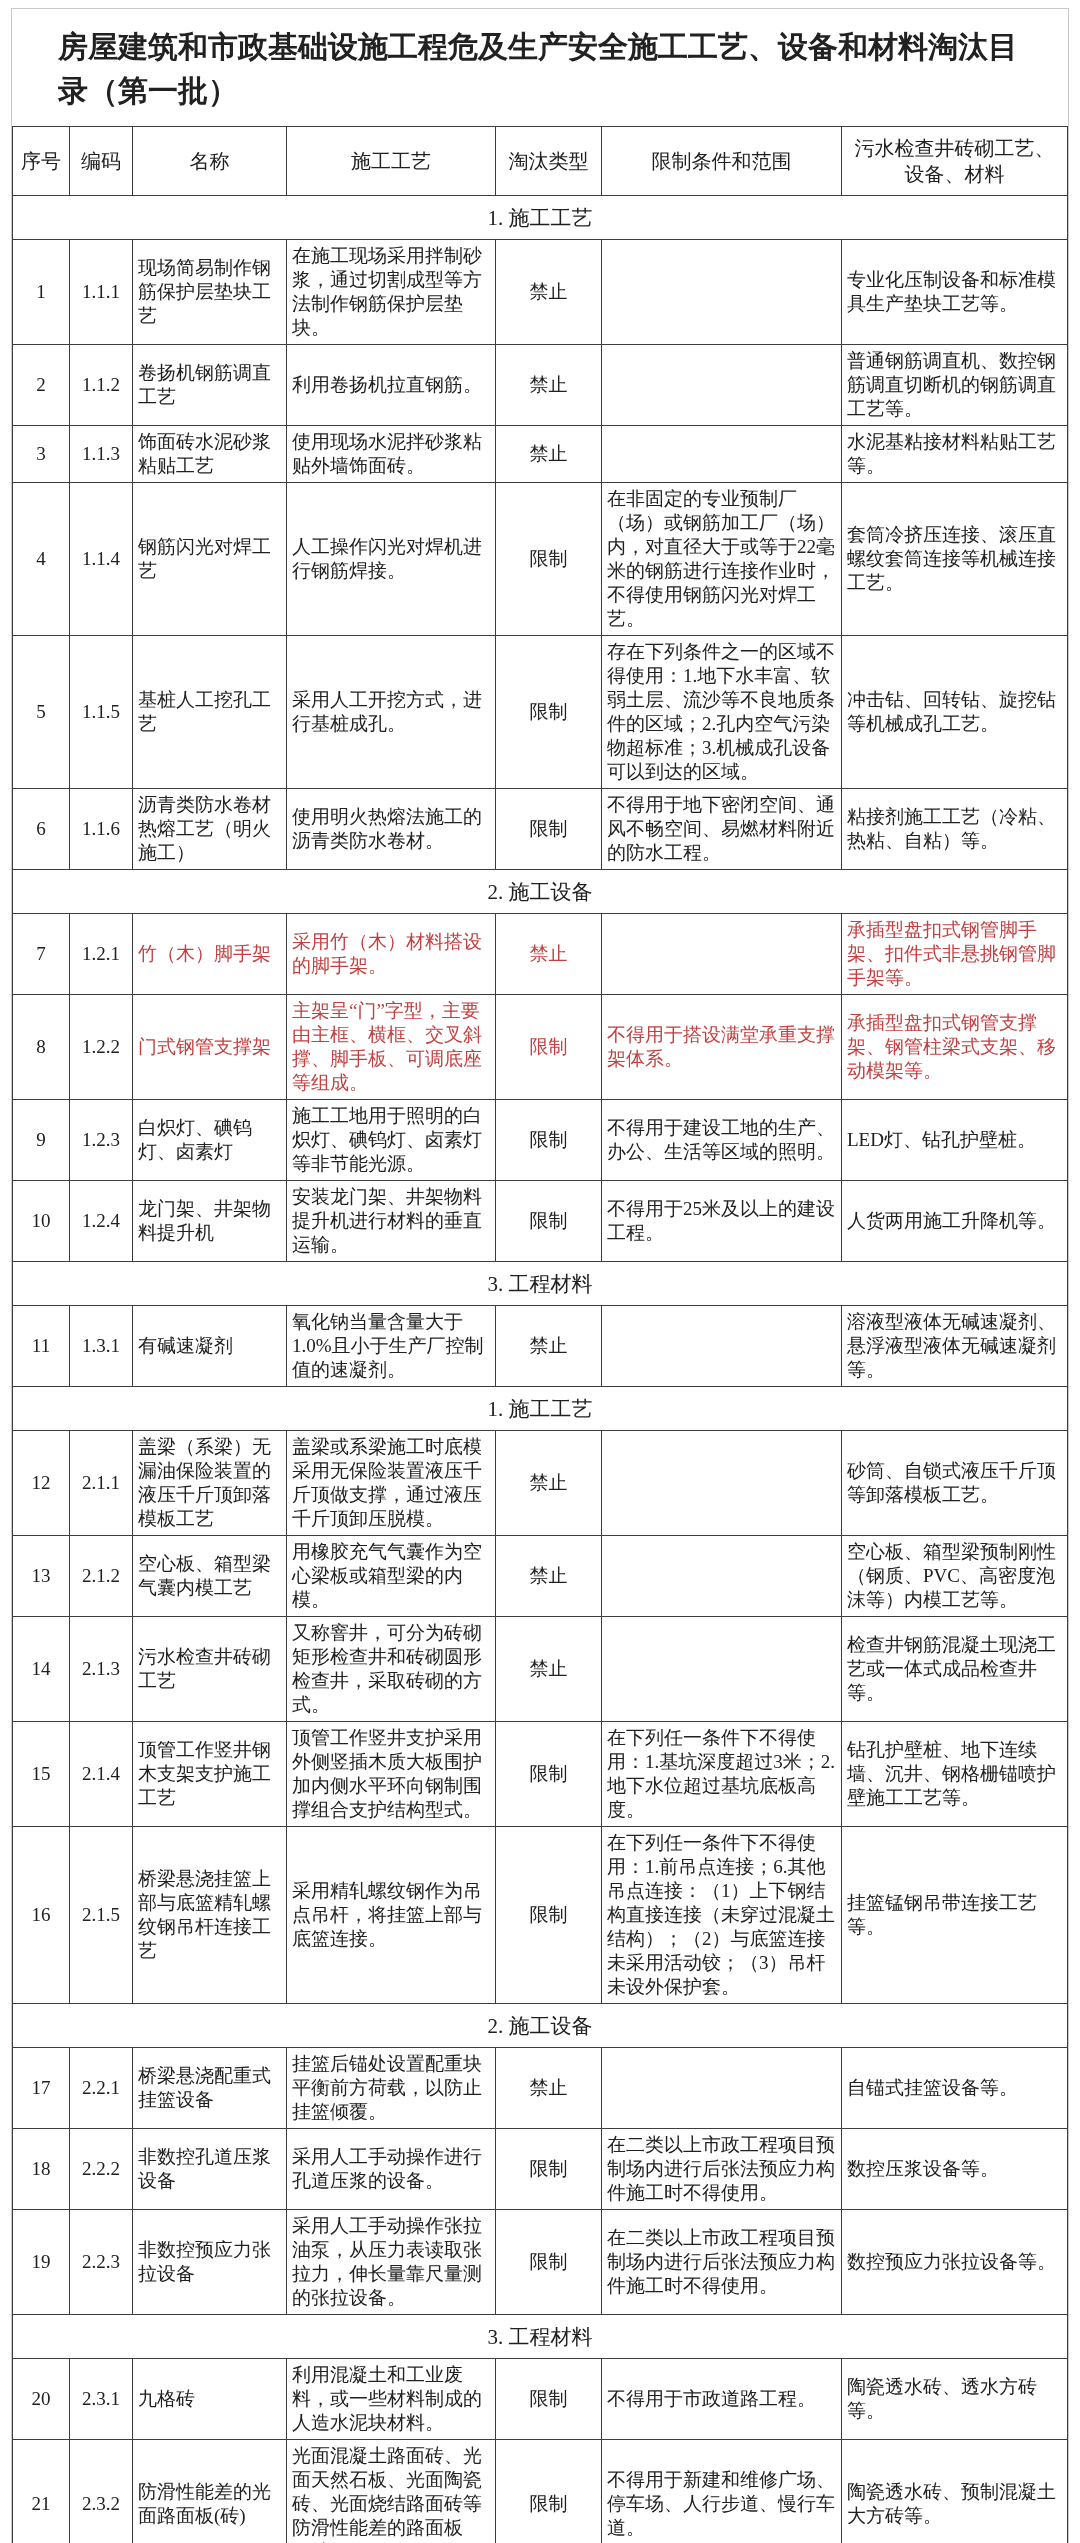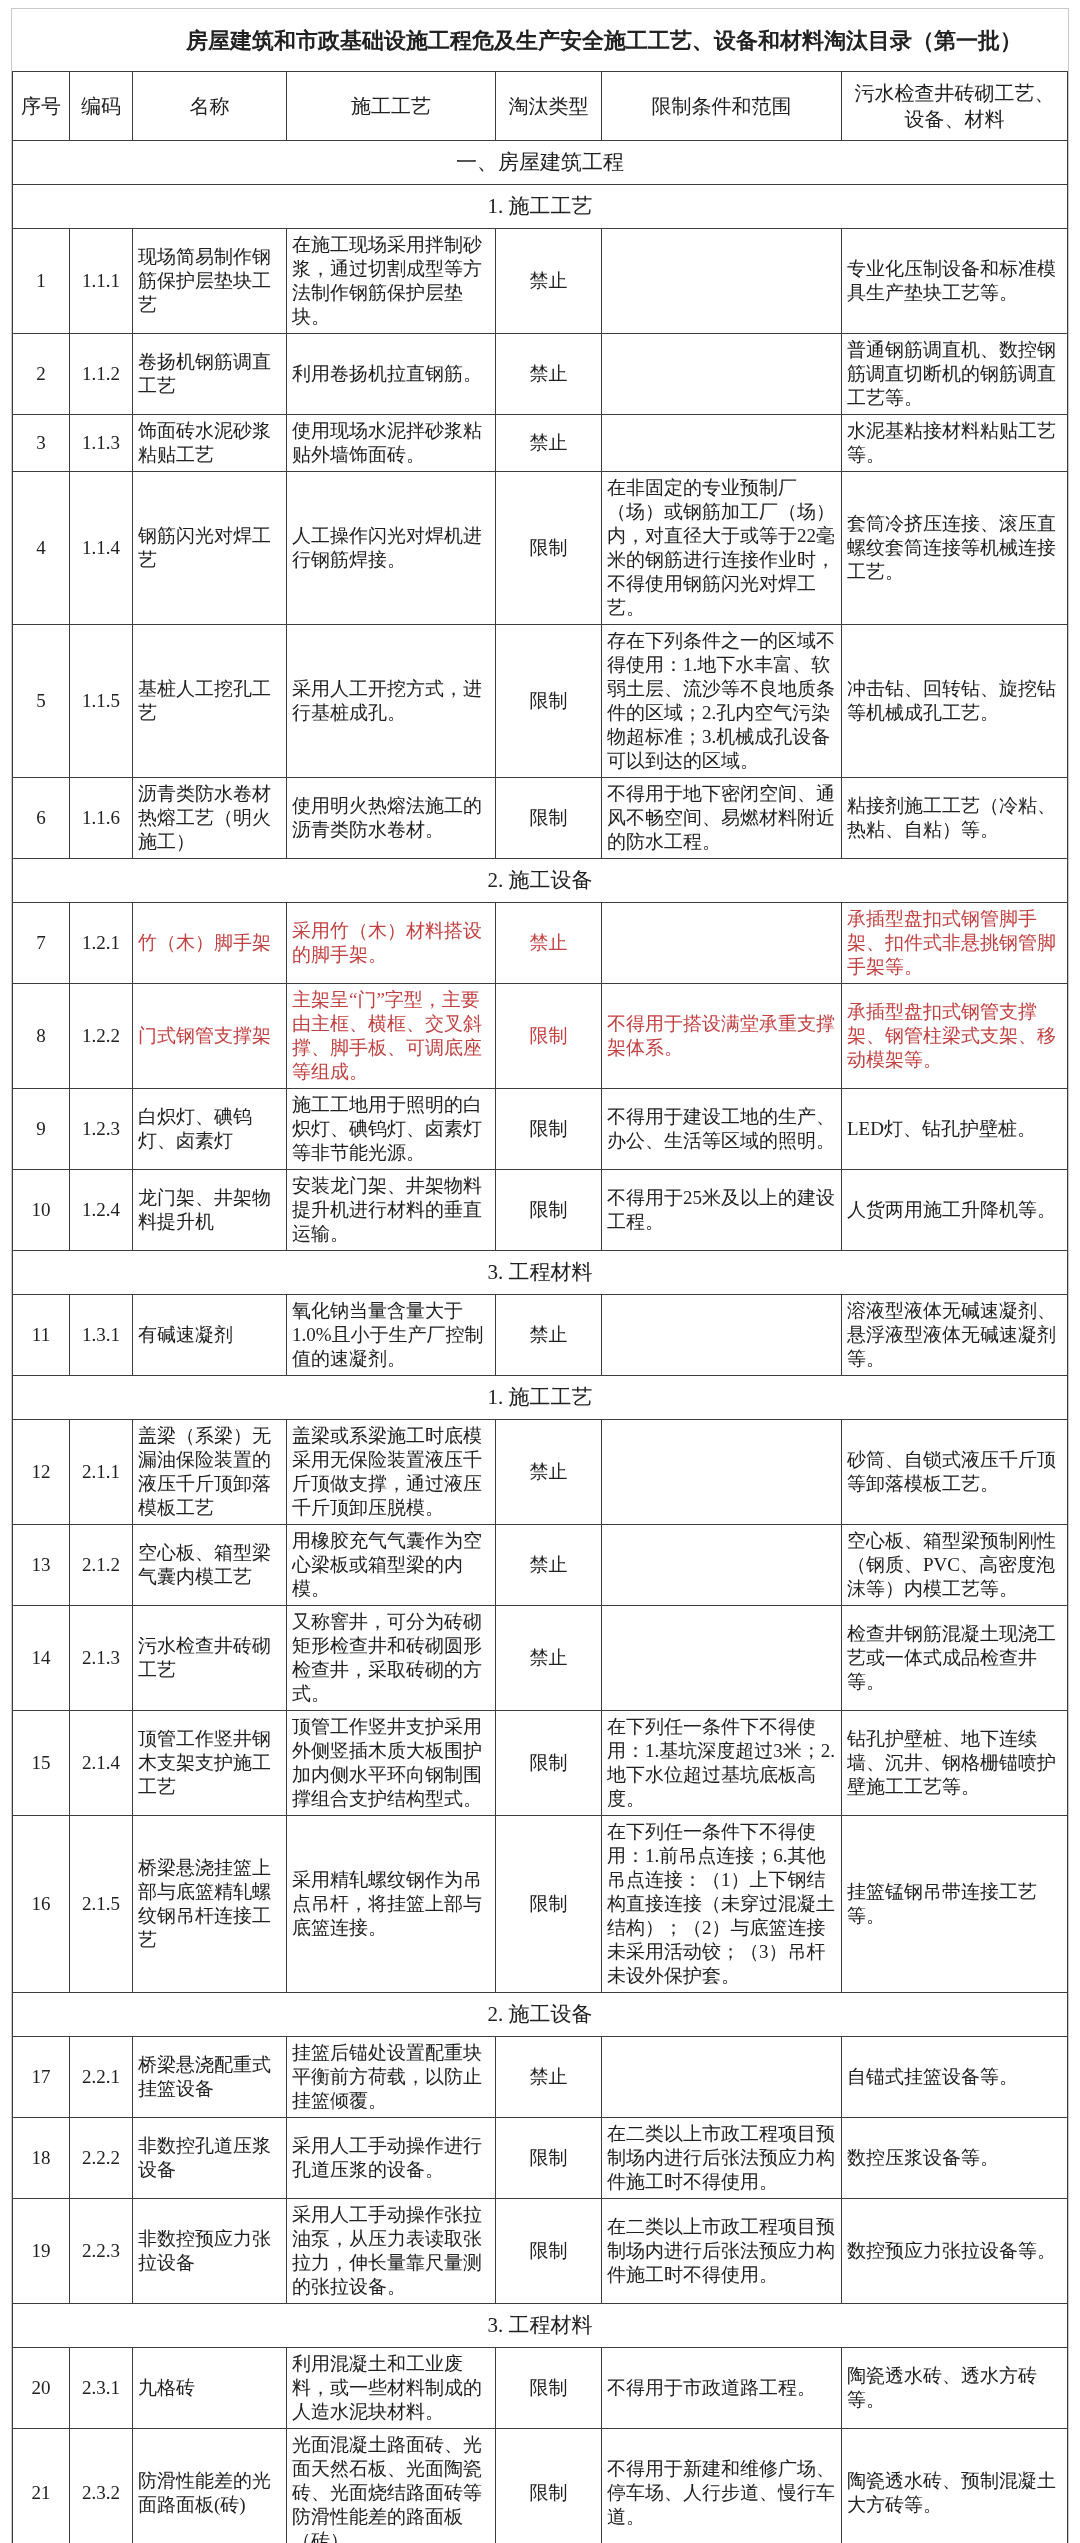--- a/index.html
+++ b/index.html
@@ -16,23 +16,23 @@
     background:var(--page-bg);
     color:var(--text);
     font-family:"Liberation Serif","DejaVu Serif",serif;
   }
   .card{
     margin:8px 11px 0 11px;
     background:#ffffff;
     border:1px solid var(--card-border);
   }
   .doc-title{
-    font-size:22px;
+    font-size:30px;
     font-weight:bold;
-    text-align:right;
+    text-align:left;
     line-height:1.45;
     padding:16px 46px 14px 46px;
     margin:0;
   }
   table.catalog{
     width:100%;
     border-collapse:collapse;
     table-layout:fixed;
   }
   table.catalog th, table.catalog td{
@@ -87,23 +87,20 @@
         <th>编码</th>
         <th>名称</th>
         <th>施工工艺</th>
         <th>淘汰类型</th>
         <th>限制条件和范围</th>
         <th>污水检查井砖砌工艺、设备、材料</th>
       </tr>
     </thead>
     <tbody id="tbody">
         <tr class="group-row">
-    <td colspan="7">一、房屋建筑工程</td>
-  </tr>
-        <tr class="group-row">
     <td colspan="7">1. 施工工艺</td>
   </tr>
         <tr class="item-row">
     <td class="center">1</td>
     <td class="center">1.1.1</td>
     <td class="left">现场简易制作钢筋保护层垫块工艺</td>
     <td class="left">在施工现场采用拌制砂浆，通过切割成型等方法制作钢筋保护层垫块。</td>
     <td class="center">禁止</td>
     <td class="left"></td>
     <td class="left">专业化压制设备和标准模具生产垫块工艺等。</td>

